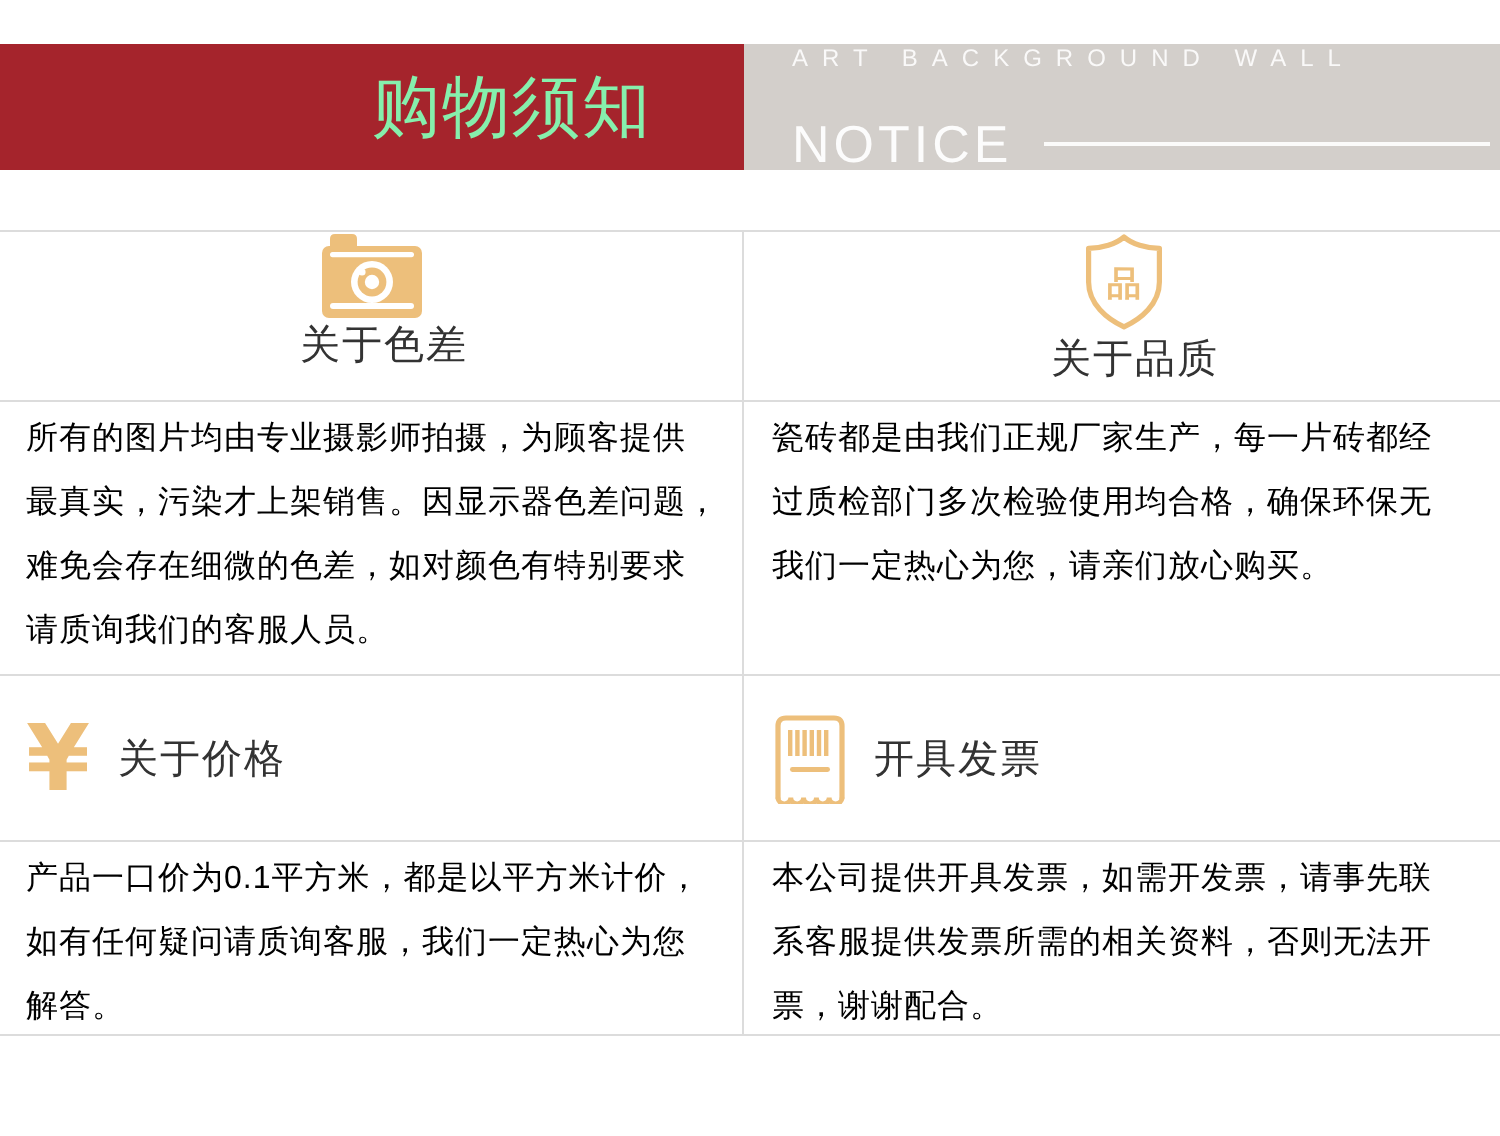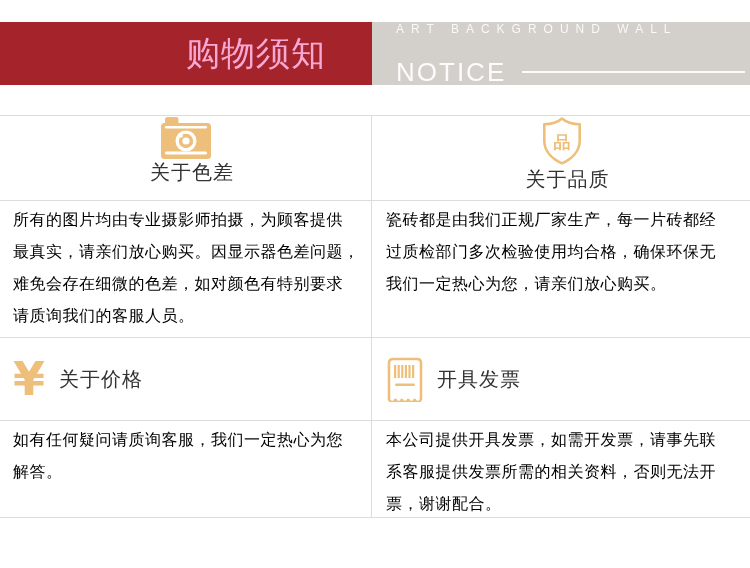--- a/index.html
+++ b/index.html
@@ -2,21 +2,21 @@
 <html><head>
 <meta charset="utf-8">
 <style>
   html,body{margin:0;padding:0;background:#ffffff;}
   body{width:750px;height:568px;overflow:hidden;font-family:"Liberation Sans","DejaVu Sans",sans-serif;}
   .page{position:relative;width:750px;height:568px;background:#fff;}
 
   
   .banner{display:flex;margin-top:22px;height:63px;}
   .banner-red{width:372px;height:63px;background:#a5242c;display:flex;align-items:center;justify-content:flex-end;box-sizing:border-box;padding-right:46px;}
-  .banner-title{color:#f9a8d4;font-size:34px;letter-spacing:1px;font-weight:500;}
+  .banner-title{color:#86efac;font-size:34px;letter-spacing:1px;font-weight:500;}
   .banner-gray{flex:1;height:63px;background:#d3cfcb;box-sizing:border-box;padding-left:24px;display:flex;flex-direction:column;justify-content:space-between;}
   .banner-sub-top{font-size:12px;letter-spacing:7px;color:rgba(255,255,255,0.88);margin-bottom:3px;white-space:nowrap;}
   .banner-sub-row{display:flex;align-items:center;}
   .banner-sub-main{font-size:26px;letter-spacing:2px;color:rgba(255,255,255,0.93);line-height:1;}
   .notice-line{flex:1;height:2px;background:rgba(255,255,255,0.9);margin-left:16px;margin-right:5px;}
 
   
   .grid{margin-top:30px;border-top:1px solid #dcdcdc;}
   .grid-row{display:flex;border-bottom:1px solid #dcdcdc;}
   .cell{box-sizing:border-box;}
@@ -77,21 +77,21 @@
             <text x="21" y="31.5" text-anchor="middle" font-size="17" font-weight="bold" fill="#edbf7b">品</text>
           </svg>
         </span>
         <span class="section-title">关于品质</span>
       </div>
     </div>
 
     <div class="grid-row row-b1">
       <div class="cell cell-l body-cell">
         <div class="body-line">所有的图片均由专业摄影师拍摄，为顾客提供</div>
-        <div class="body-line">最真实，请亲们放心购买。因显示器色差问题，</div>
+        <div class="body-line">最真实，污染才上架销售。因显示器色差问题，</div>
         <div class="body-line">难免会存在细微的色差，如对颜色有特别要求</div>
         <div class="body-line">请质询我们的客服人员。</div>
       </div>
       <div class="cell cell-r body-cell">
         <div class="body-line">瓷砖都是由我们正规厂家生产，每一片砖都经</div>
         <div class="body-line">过质检部门多次检验使用均合格，确保环保无</div>
         <div class="body-line">我们一定热心为您，请亲们放心购买。</div>
       </div>
     </div>
 
@@ -115,20 +115,21 @@
             <rect x="27" y="9" width="2.2" height="13" fill="#edbf7b"></rect>
             <rect x="10" y="27.5" width="20" height="2.5" rx="1.2" fill="#edbf7b"></rect>
           </svg>
         </span>
         <span class="section-title">开具发票</span>
       </div>
     </div>
 
     <div class="grid-row row-b2">
       <div class="cell cell-l body-cell">
+        <div class="body-line">产品一口价为0.1平方米，都是以平方米计价，</div>
         <div class="body-line">如有任何疑问请质询客服，我们一定热心为您</div>
         <div class="body-line">解答。</div>
       </div>
       <div class="cell cell-r body-cell">
         <div class="body-line">本公司提供开具发票，如需开发票，请事先联</div>
         <div class="body-line">系客服提供发票所需的相关资料，否则无法开</div>
         <div class="body-line">票，谢谢配合。</div>
       </div>
     </div>
 

